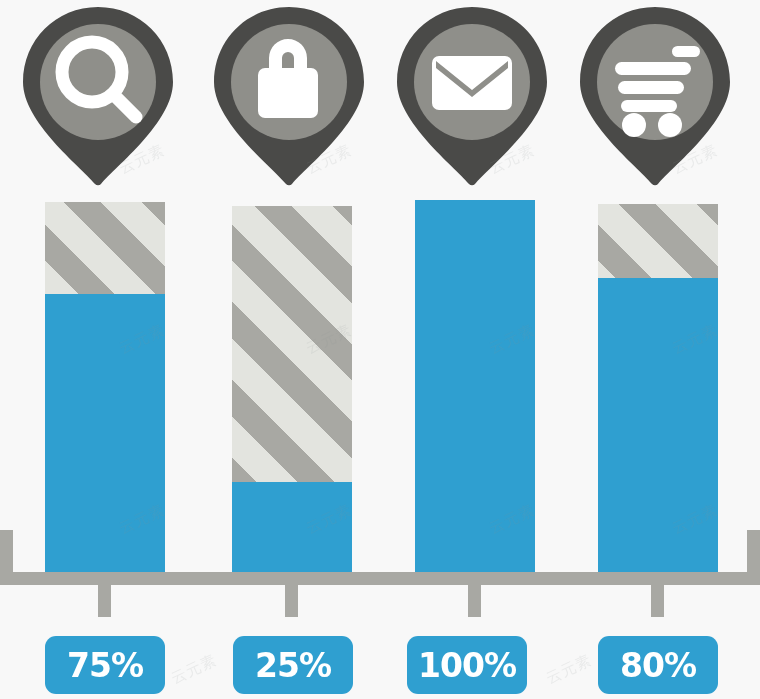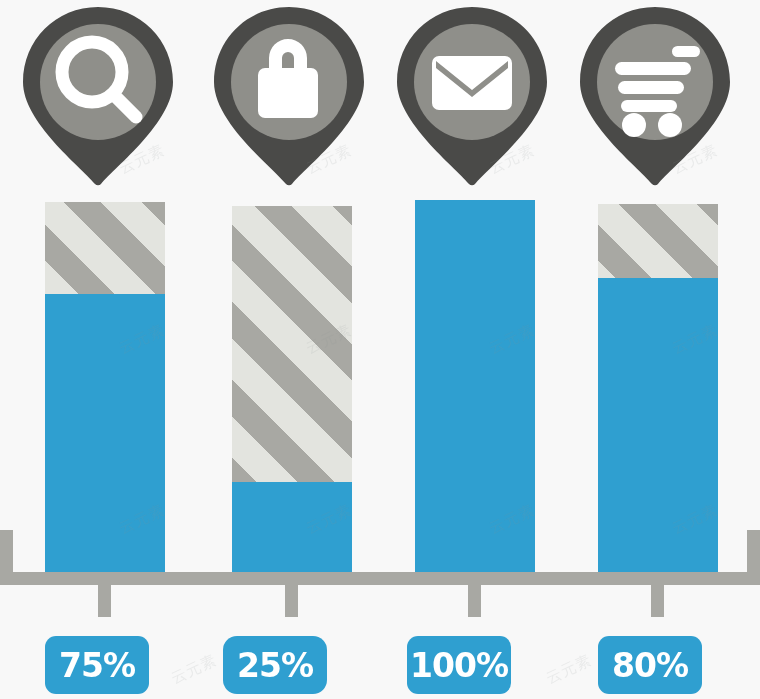--- a/index.html
+++ b/index.html
@@ -75,21 +75,21 @@
     top: 584px;
     width: 13px;
     height: 33px;
     background: #a8a8a3;
   }
 
   
   .badge {
     position: absolute;
     top: 636px;
-    width: 104px;
+    width: 120px;
     height: 58px;
     background: #2f9fd0;
     border-radius: 11px;
     color: #ffffff;
     font-family: "DejaVu Sans", sans-serif;
     font-size: 33px;
     font-weight: bold;
     letter-spacing: -1px;
     display: flex;
     align-items: center;
@@ -185,21 +185,21 @@
   <div class="rail-cap right"></div>
   <div id="stub-layer">
       <div class="stub" style="left: 98px;"></div>
       <div class="stub" style="left: 285px;"></div>
       <div class="stub" style="left: 468px;"></div>
       <div class="stub" style="left: 651px;"></div>
     </div>
 
   <div id="badge-layer">
       <div class="badge" style="left: 45px;">75%</div>
-      <div class="badge" style="left: 223px; border-radius: 14px;">25%</div>
+      <div class="badge" style="left: 233px;">25%</div>
       <div class="badge" style="left: 407px;">100%</div>
       <div class="badge" style="left: 598px;">80%</div>
     </div>
 
   <div id="wm-layer">
       <div class="wm" style="left: 118px; top: 150px;">云元素</div>
       <div class="wm" style="left: 305px; top: 150px;">云元素</div>
       <div class="wm" style="left: 488px; top: 150px;">云元素</div>
       <div class="wm" style="left: 671px; top: 150px;">云元素</div>
       <div class="wm" style="left: 118px; top: 330px;">云元素</div>

